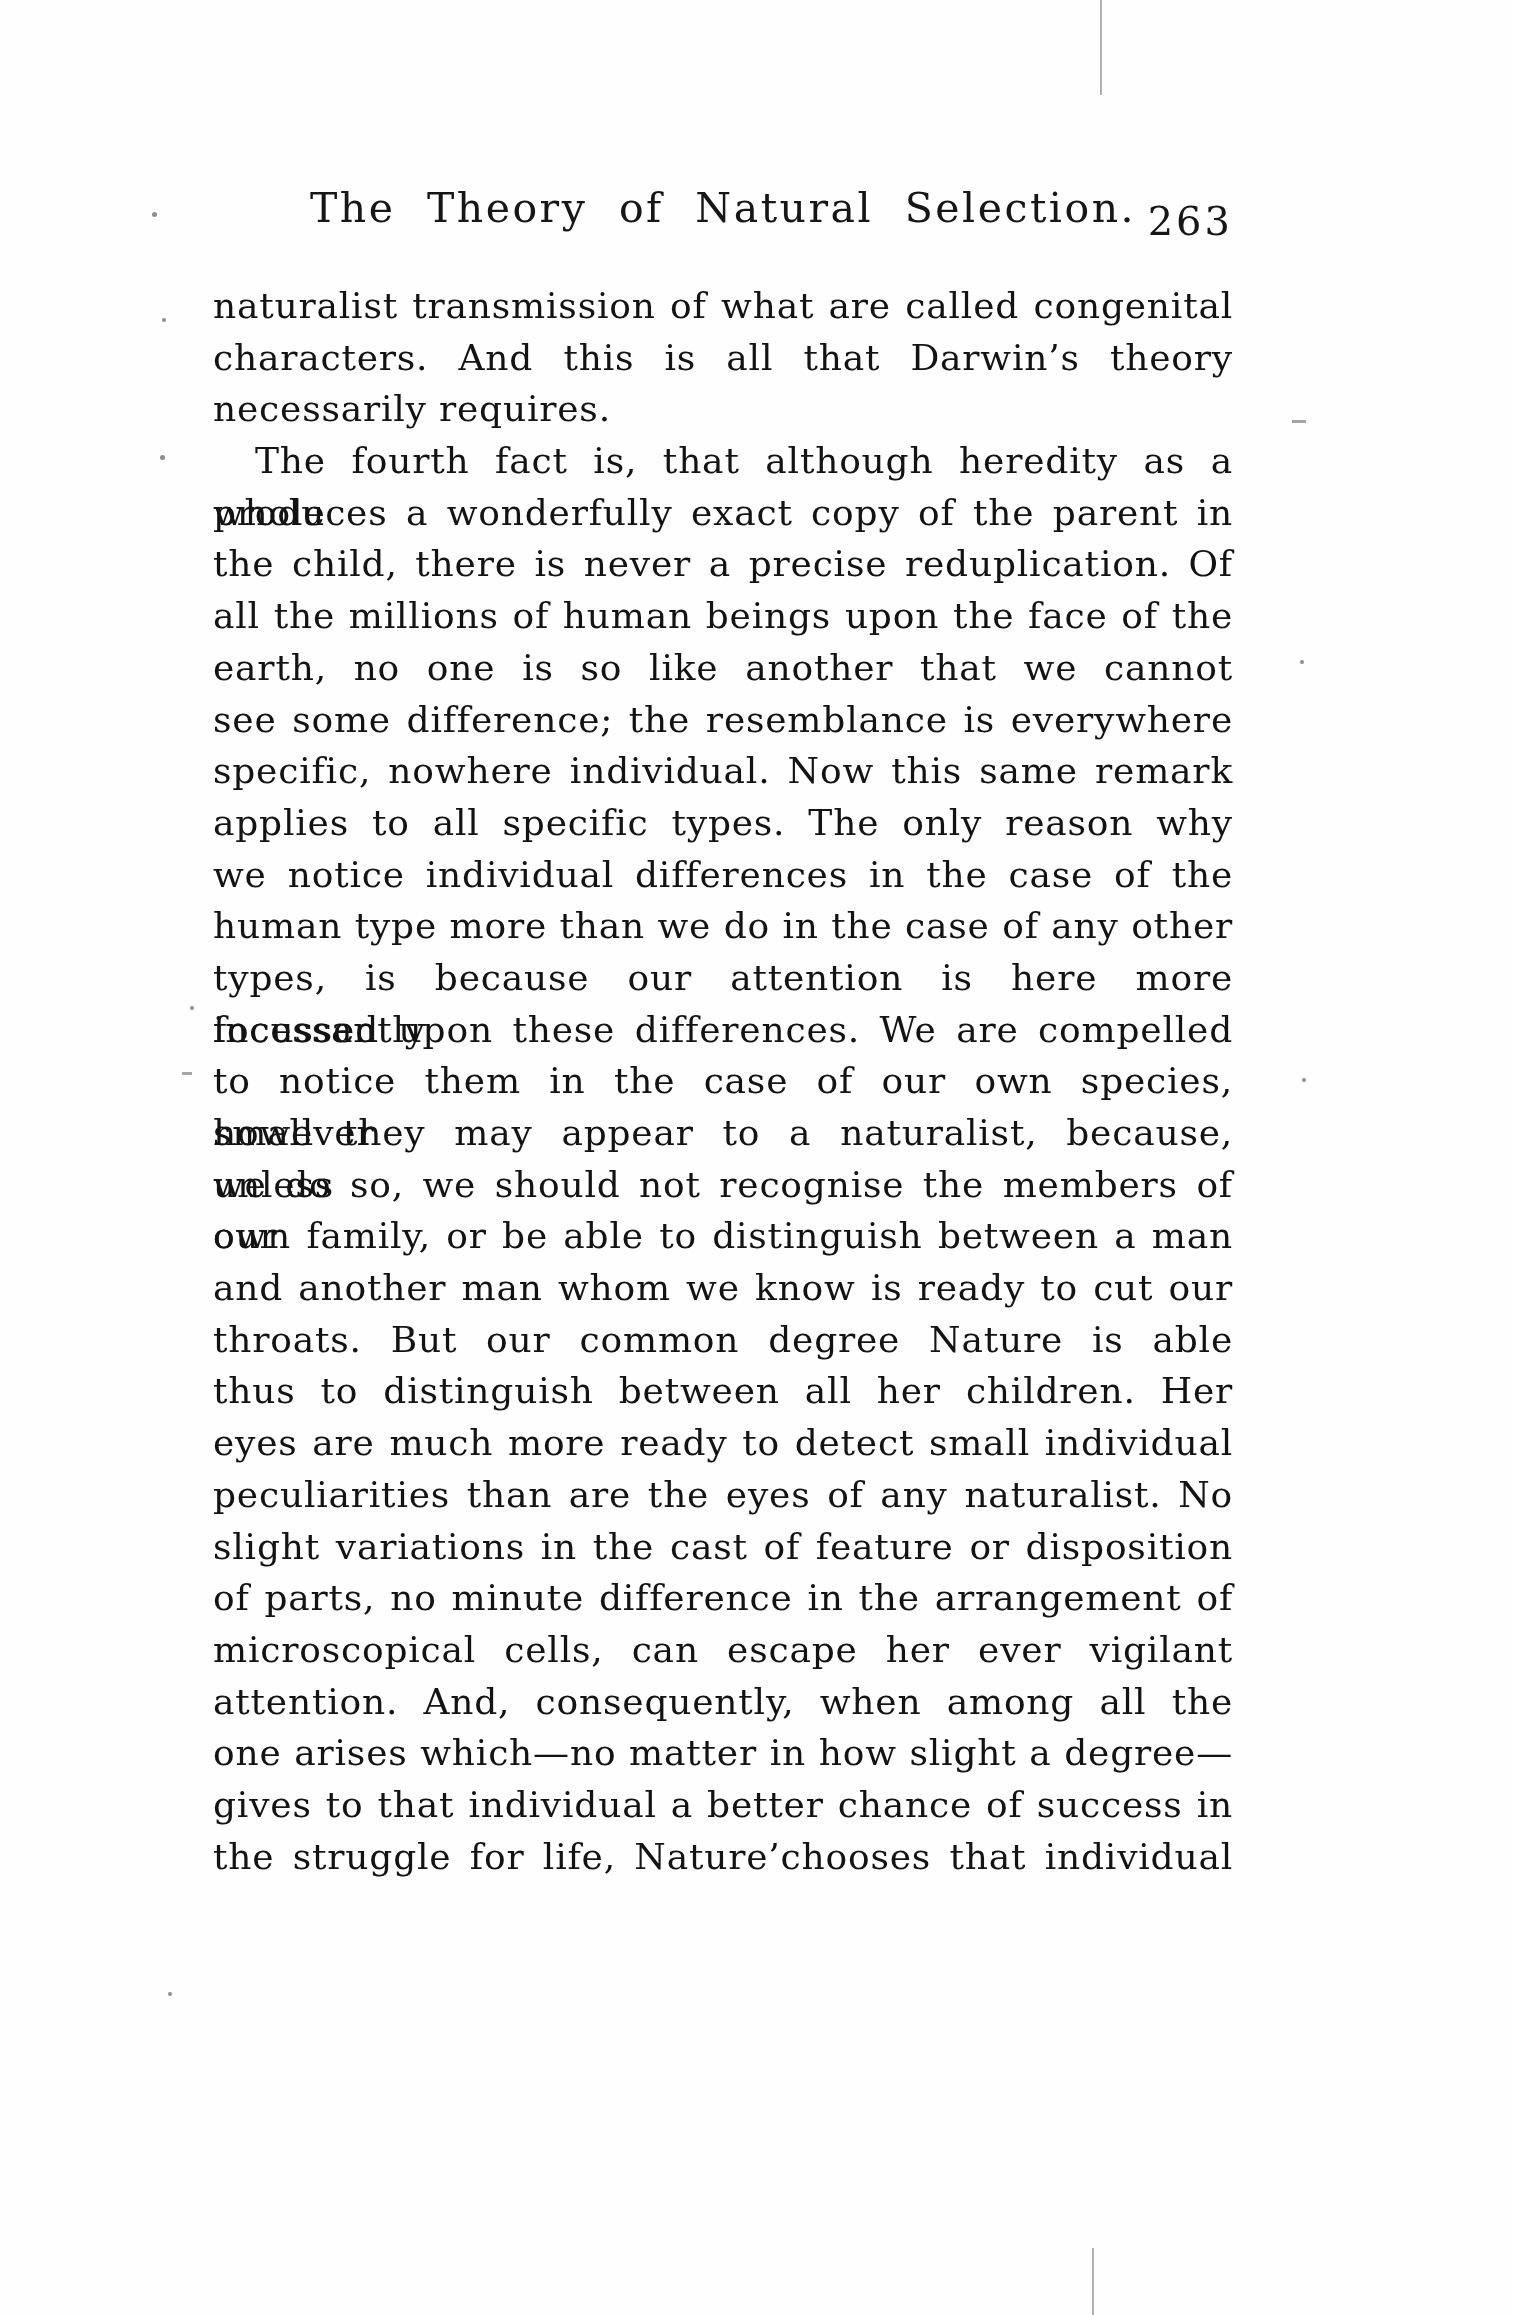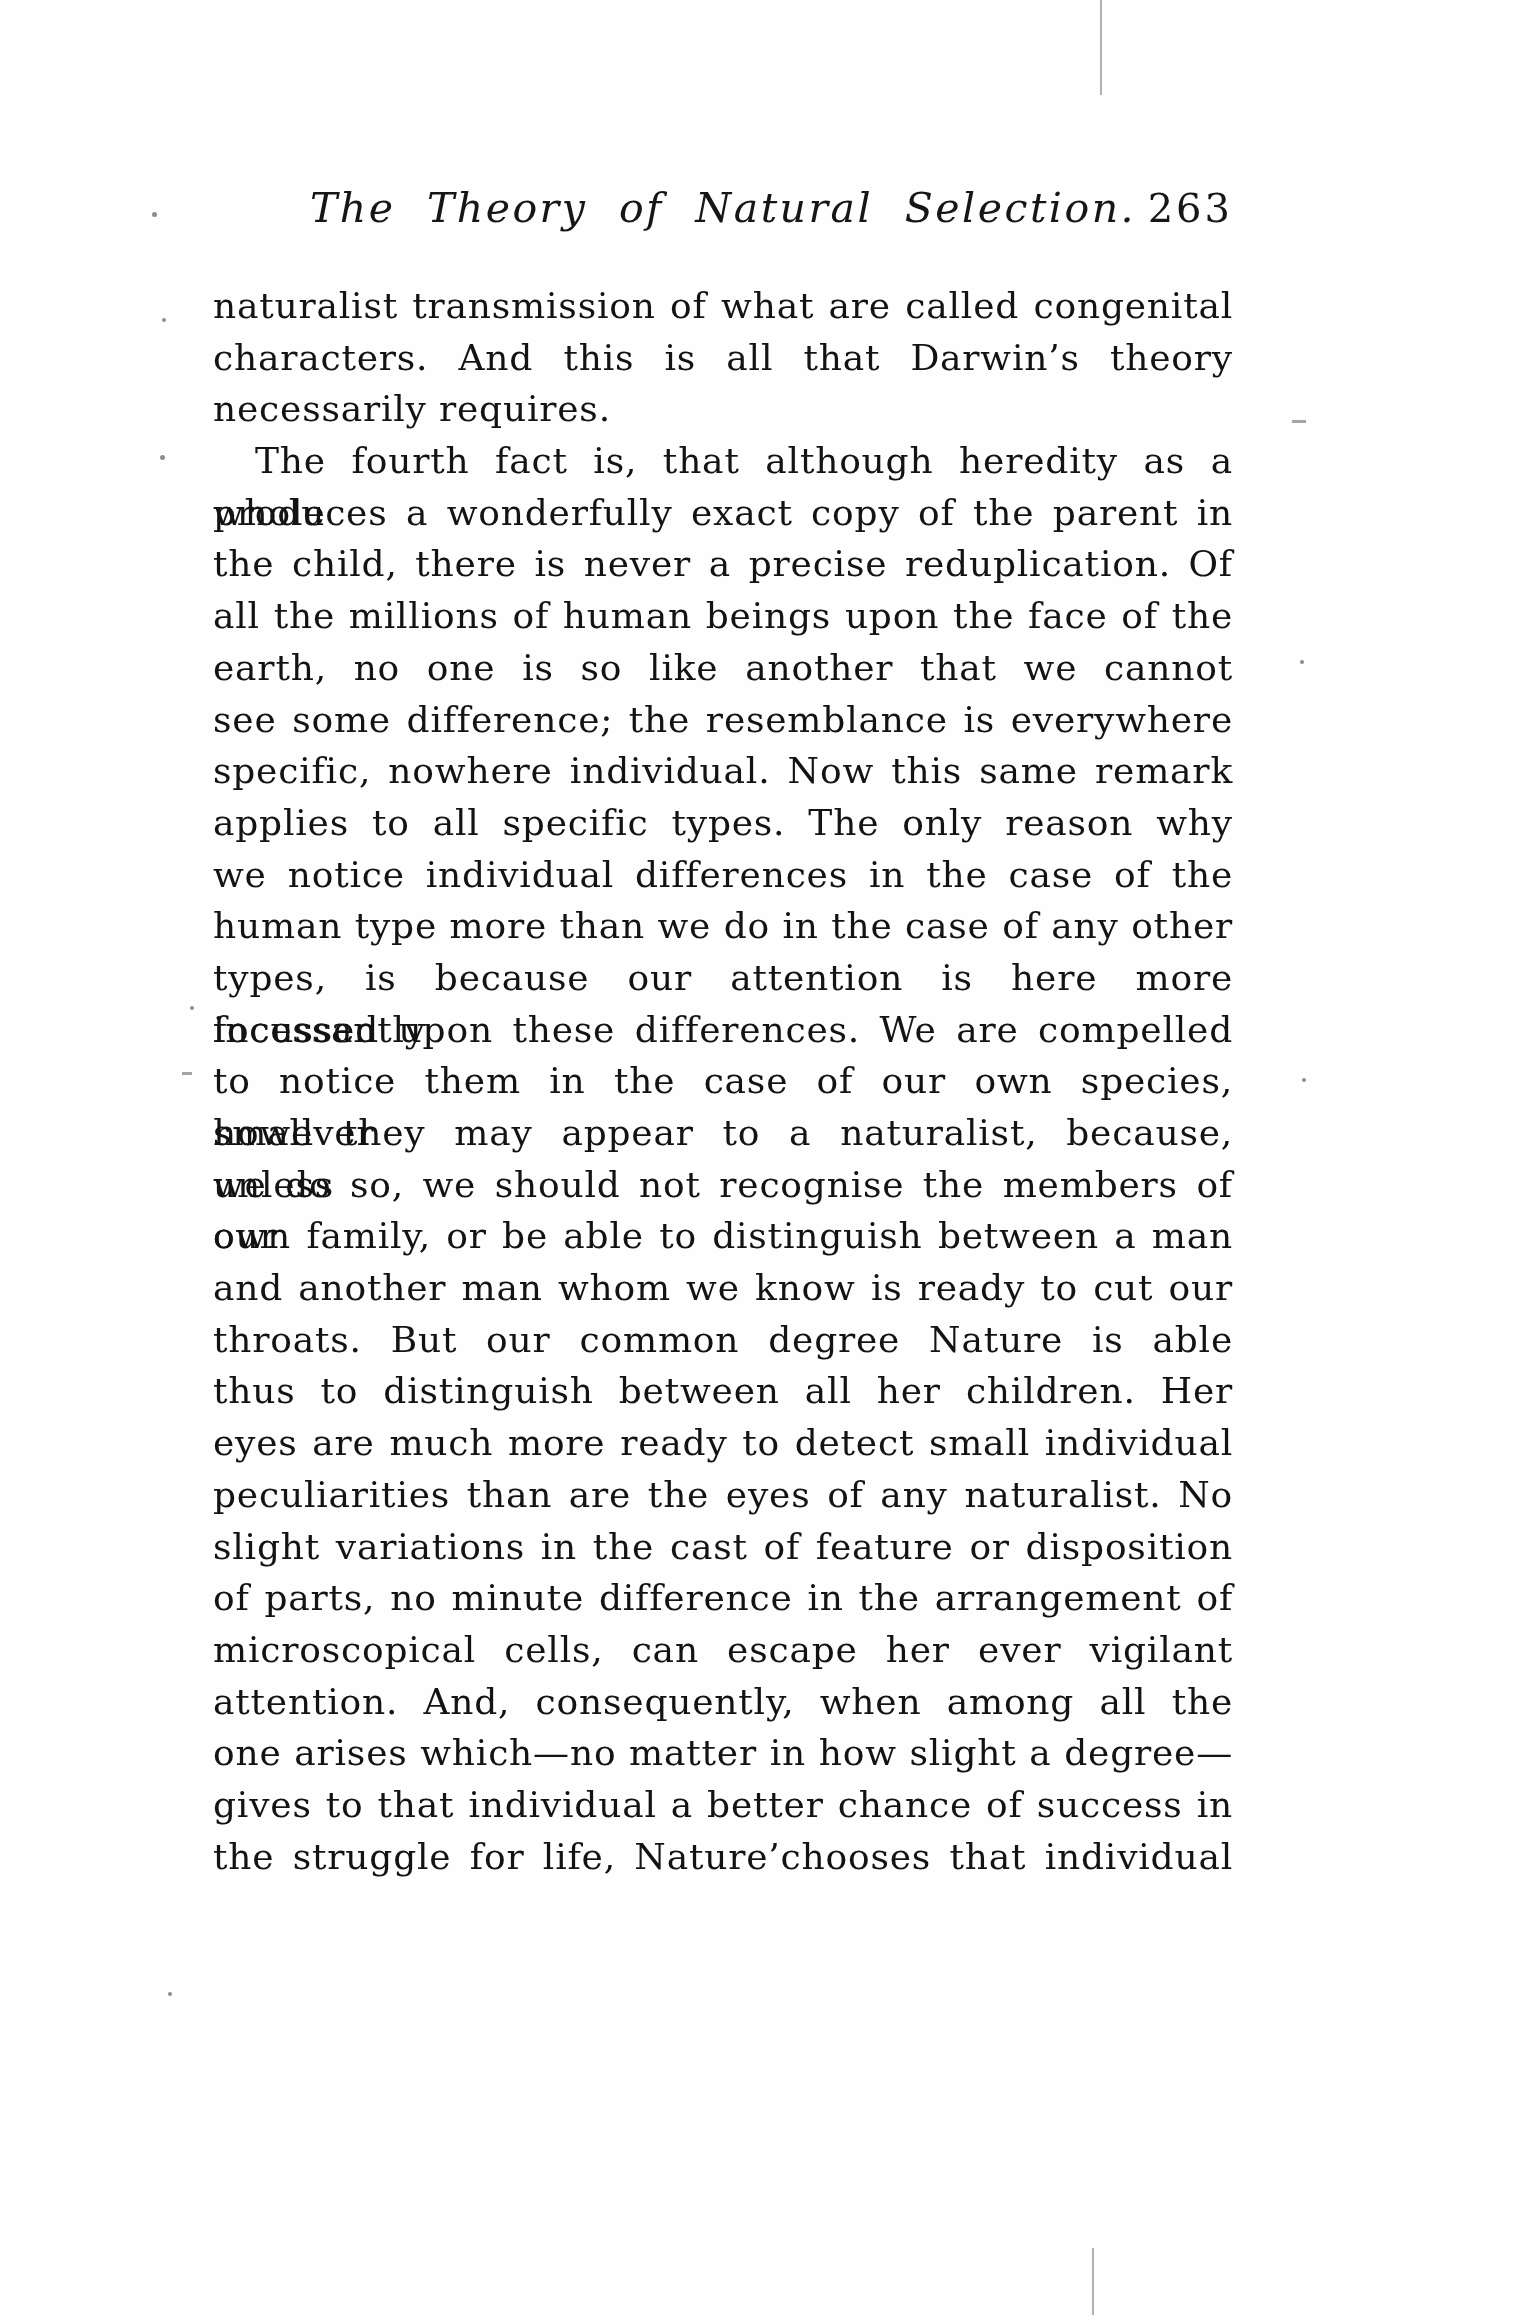--- a/index.html
+++ b/index.html
@@ -23,30 +23,29 @@
     width: 1020px;
   }
   .header {
     position: relative;
     height: 56px;
     line-height: 56px;
     text-align: center;
     white-space: nowrap;
   }
   .running-title {
-    font-style: italic;
     font-size: 41px;
     letter-spacing: 2.5px;
     word-spacing: 16px;
     color: #161616;
   }
   .page-number {
     position: absolute;
     right: 0;
-    top: 0;
+    top: 13px;
     font-style: normal;
     font-size: 40px;
     letter-spacing: 3px;
     color: #161616;
   }
   .body-text {
     margin-top: 44px;
     font-size: 36px;
     line-height: 51.7px;
     letter-spacing: 0.8px;

